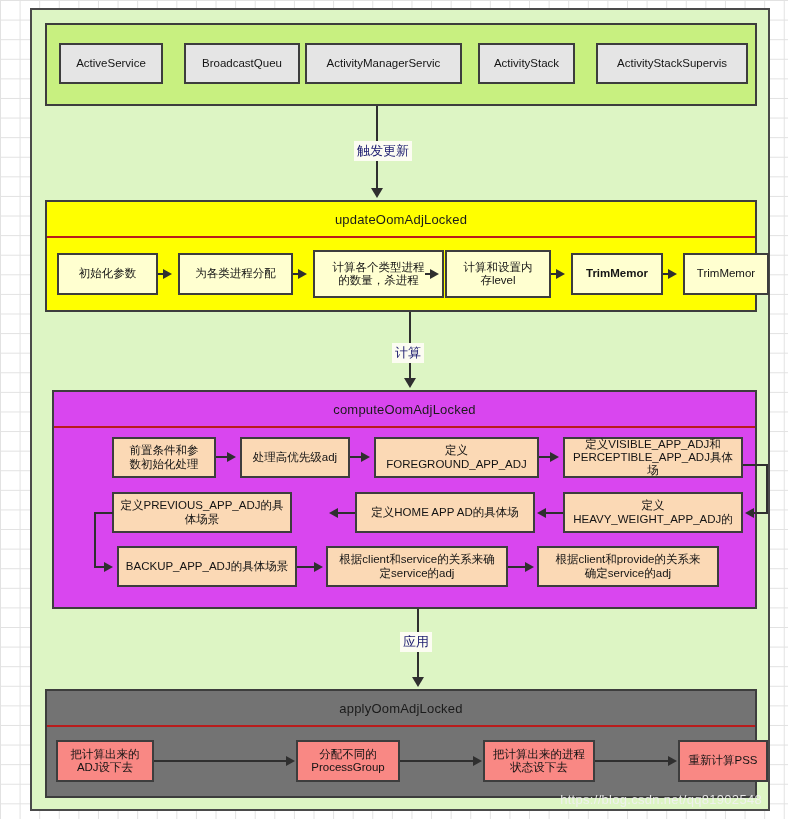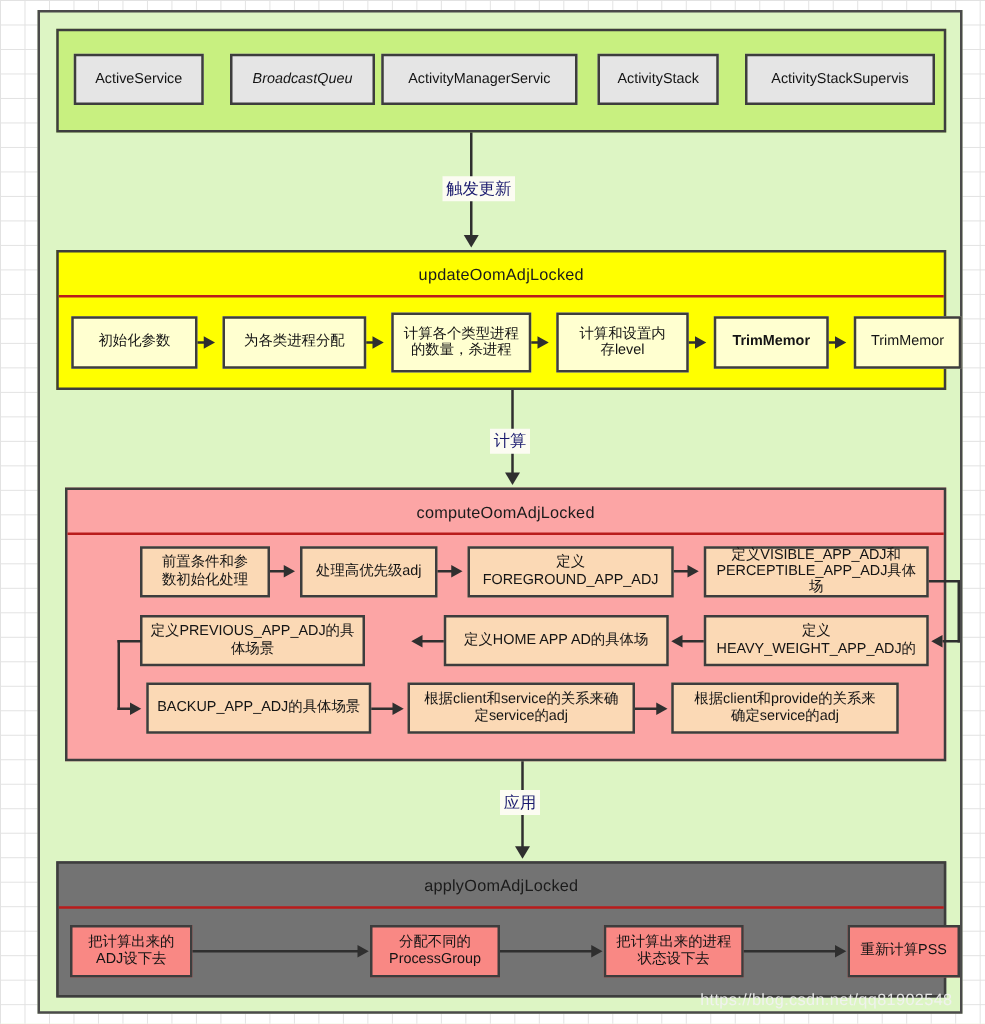--- a/index.html
+++ b/index.html
@@ -60,21 +60,21 @@
     white-space: pre-line;
   }
 
   
   .sec-green      { background: #c8f080; }
   .sec-green .node{ background: #e5e5e5; }
 
   .sec-yellow     { background: #ffff00; }
   .sec-yellow .node{ background: #ffffd0; }
 
-  .sec-orange     { background: #fca5a5; }
+  .sec-orange     { background: #d946ef; }
   .sec-orange .node{ background: #fbd9b5; }
 
   .sec-red        { background: #737373; }
   .sec-red .node  { background: #f98884; }
 
   
   .ln { position: absolute; background: #2f2f2f; }
   .ln.h { height: 2px; }
   .ln.v { width: 2px; }
 
@@ -106,21 +106,21 @@
   }
 </style>
 </head>
 <body>
 
 <div id="canvas">
 
   <div class="section sec-green" style="left:13px; top:13px; width:712px; height:83px;">
     <div class="section-body" style="height:100%;">
       <div class="node" style="left:12px; top:18px; width:104px; height:41px;">ActiveService</div>
-      <div class="node" style="left:137px; top:18px; width:116px; height:41px;font-style:italic;">BroadcastQueu</div>
+      <div class="node" style="left:137px; top:18px; width:116px; height:41px;">BroadcastQueu</div>
       <div class="node" style="left:258px; top:18px; width:157px; height:41px;">ActivityManagerServic</div>
       <div class="node" style="left:431px; top:18px; width:97px; height:41px;">ActivityStack</div>
       <div class="node" style="left:549px; top:18px; width:152px; height:41px;">ActivityStackSupervis</div>
     </div>
   </div>
 
   <div class="ln v" style="left:344px; top:96px; height:84px;"></div>
   <div class="arrow-d" style="left:339px; top:178px;"></div>
   <div class="flow-label" style="left:322px; top:131px;">触发更新</div>
 
@@ -128,21 +128,21 @@
     <div class="section-title">updateOomAdjLocked</div>
     <div class="section-body" style="height:72px;">
       <div class="node" style="left:10px; top:15px; width:101px; height:42px;">初始化参数</div>
       <div class="arrow-r" style="left:116px; top:31px;"></div>
       <div class="ln h" style="left:111px; top:35px; width:8px;"></div>
 
       <div class="node" style="left:131px; top:15px; width:115px; height:42px;">为各类进程分配</div>
       <div class="arrow-r" style="left:251px; top:31px;"></div>
       <div class="ln h" style="left:246px; top:35px; width:8px;"></div>
 
-      <div class="node" style="left:266px; top:12px; width:112px; height:48px;">计算各个类型进程
+      <div class="node" style="left:266px; top:12px; width:131px; height:48px;">计算各个类型进程
 的数量，杀进程</div>
       <div class="arrow-r" style="left:383px; top:31px;"></div>
       <div class="ln h" style="left:378px; top:35px; width:8px;"></div>
 
       <div class="node" style="left:398px; top:12px; width:106px; height:48px;">计算和设置内
 存level</div>
       <div class="arrow-r" style="left:509px; top:31px;"></div>
       <div class="ln h" style="left:504px; top:35px; width:8px;"></div>
 
       <div class="node" style="left:524px; top:15px; width:92px; height:42px;font-weight:bold;">TrimMemor</div>

